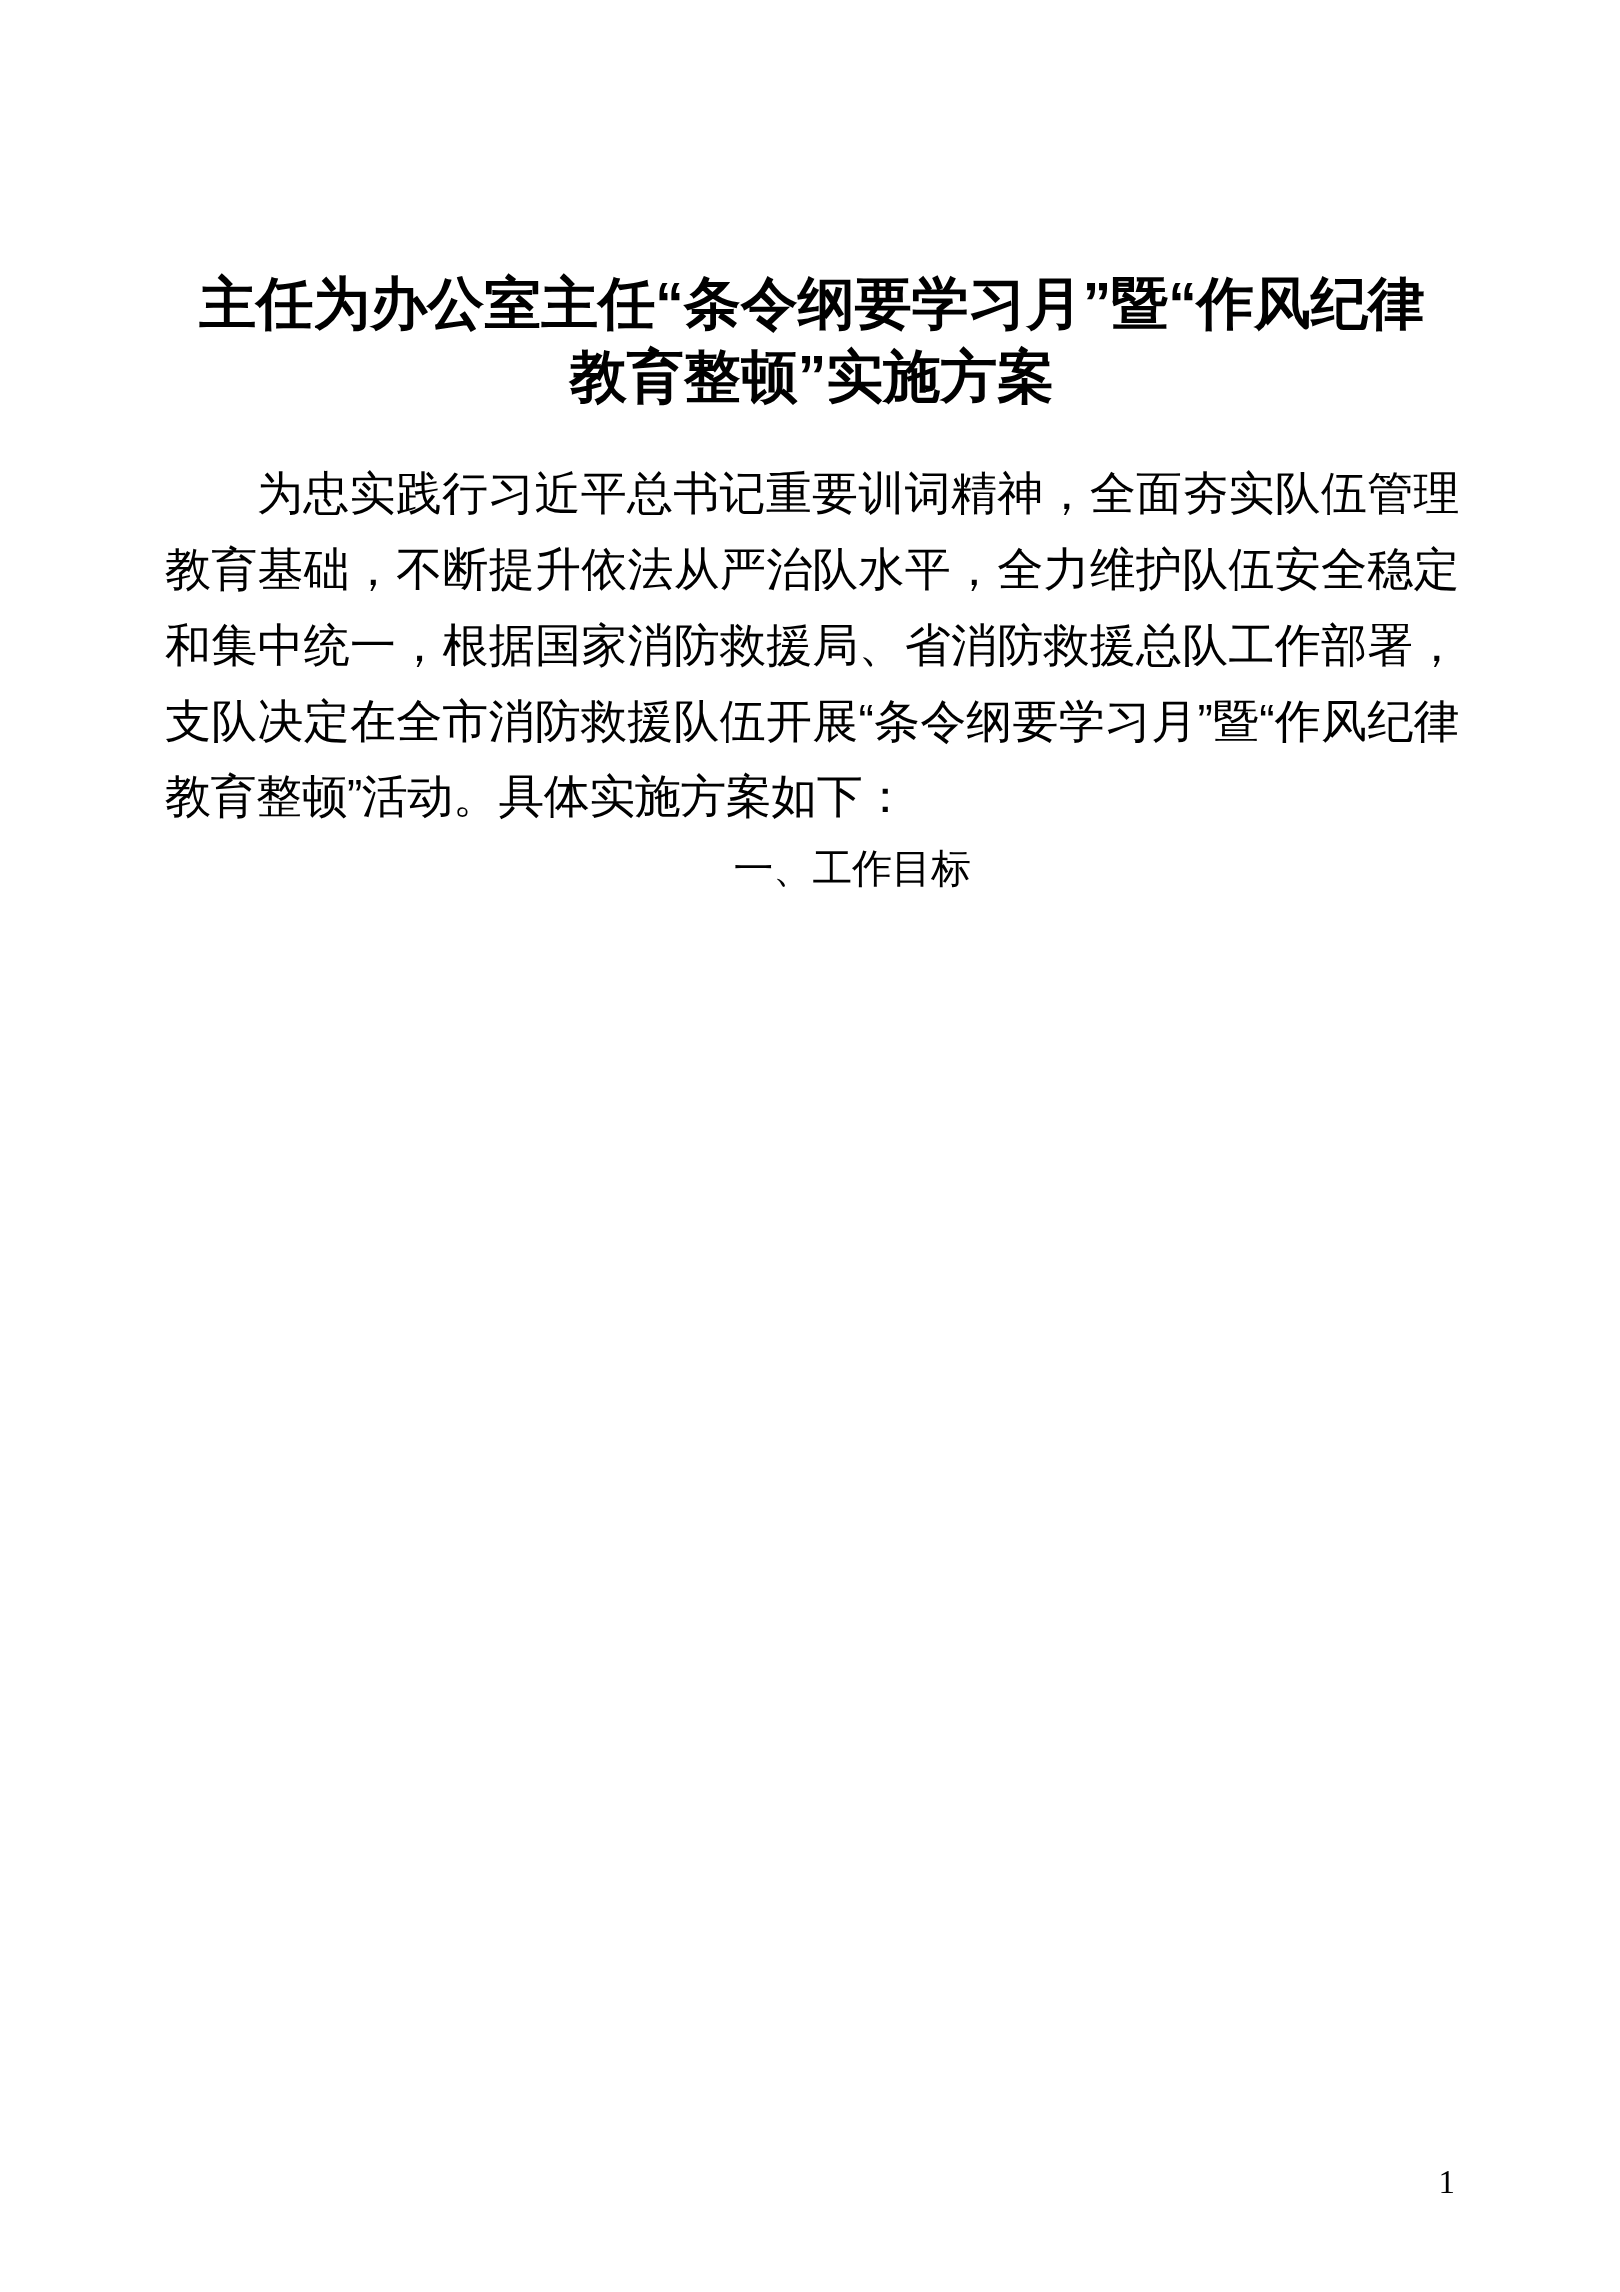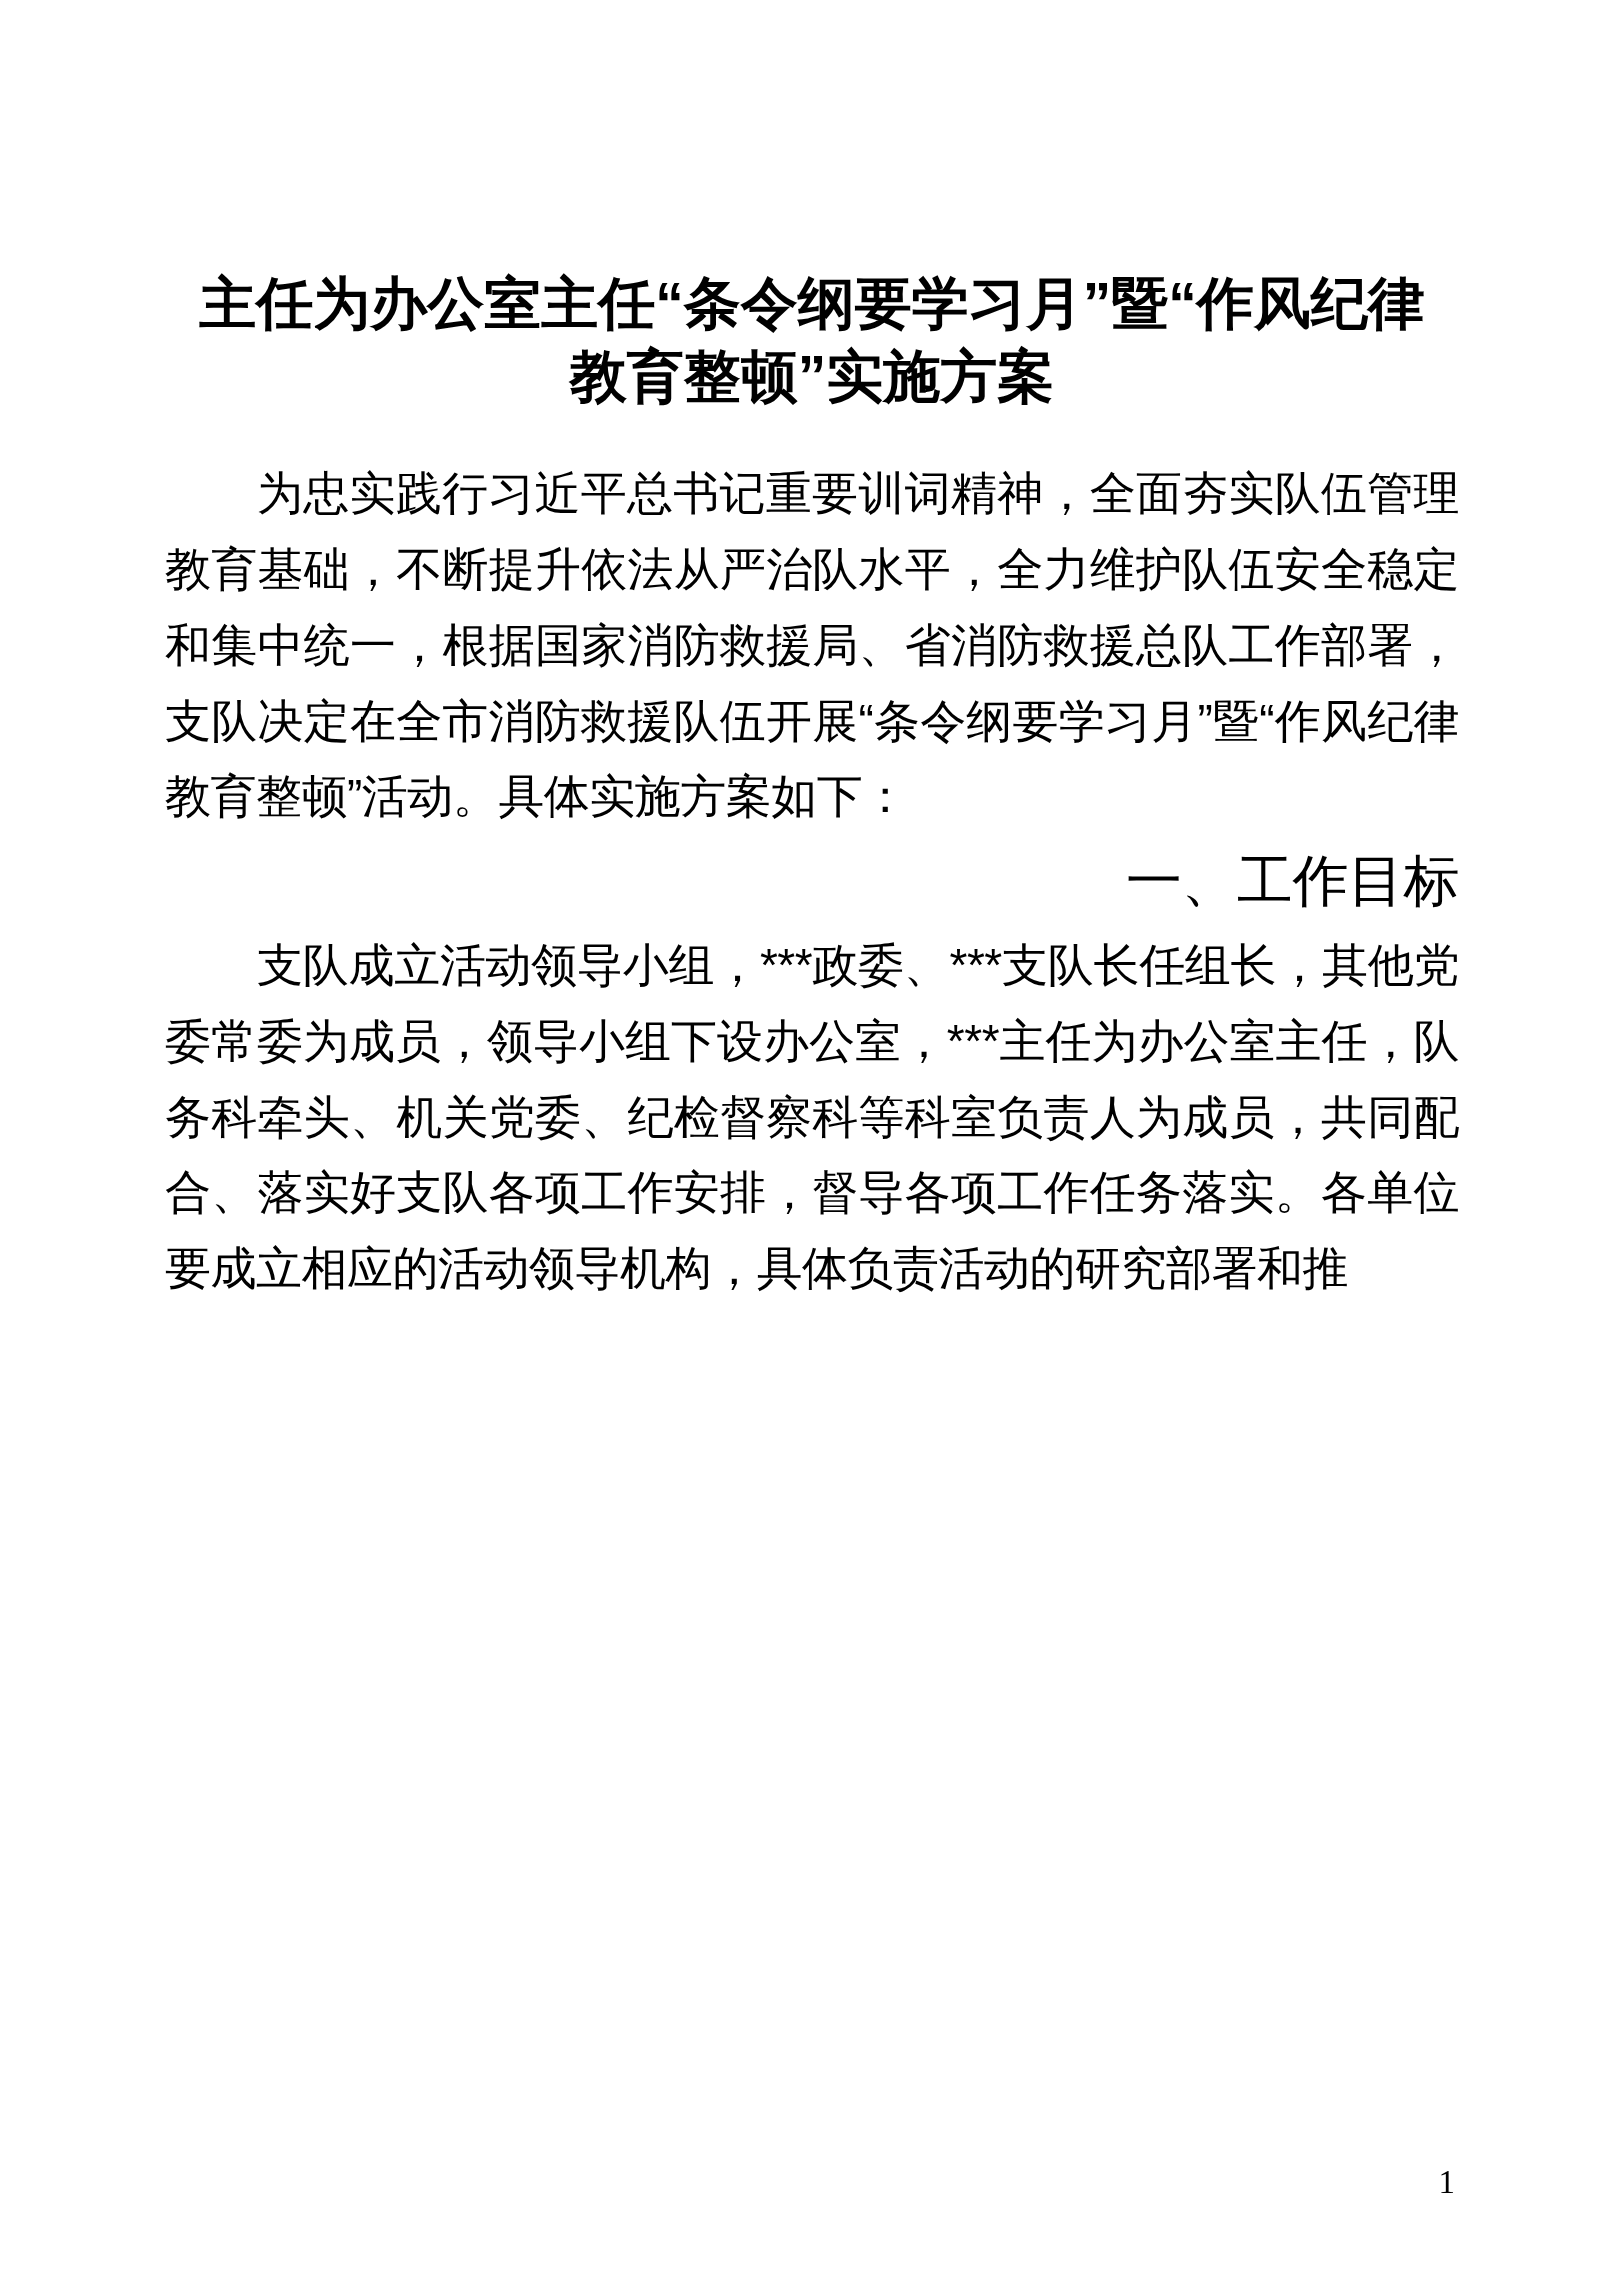--- a/index.html
+++ b/index.html
@@ -50,25 +50,25 @@
     line-height: 1.65;
     text-align: justify;
     text-justify: inter-ideograph;
     text-indent: 2em;
     margin: 0;
     letter-spacing: -0.5px;
     font-family: "Liberation Sans", "DejaVu Sans", sans-serif;
   }
 
   .heading {
-    font-size: 56px;
+    font-size: 40px;
     line-height: 1.65;
     text-indent: 2em;
     margin: 0;
-    text-align: right;
+    text-align: center;
     letter-spacing: -0.5px;
   }
 
   .page-number {
     position: absolute;
     right: 165px;
     bottom: 94px;
     font-size: 33px;
     line-height: 1;
     text-align: right;
@@ -82,19 +82,18 @@
   <div class="content">
 
     <h1 class="doc-title">主任为办公室主任“条令纲要学习月”暨“作风纪律教育整顿”实施方案</h1>
 
     <p class="para">为忠实践行习近平总书记重要训词精神，全面夯实队伍管理教育基础，不断提升依法从严治队水平，全力维护队伍安全稳定和集中统一，根据国家消防救援局、省消防救援总队工作部署，支队决定在全市消防救援队伍开展“条令纲要学习月”暨“作风纪律教育整顿”活动。具体实施方案如下：</p>
 
     <p class="heading">一、工作目标</p>
 
 
 
-    <p class="para">支队成立活动领导小组，***政委、***支队长任组长，其他党委常委为成员，领导小组下设办公室，***主任为办公室主任，队务科牵头、机关党委、纪检督察科等科室负责人为成员，共同配合、落实好支队各项工作安排，督导各项工作任务落实。各单位要成立相应的活动领导机构，具体负责活动的研究部署和推</p>
 
   </div>
 
   <div class="page-number">1</div>
 </div>
 
 
 </body></html>

